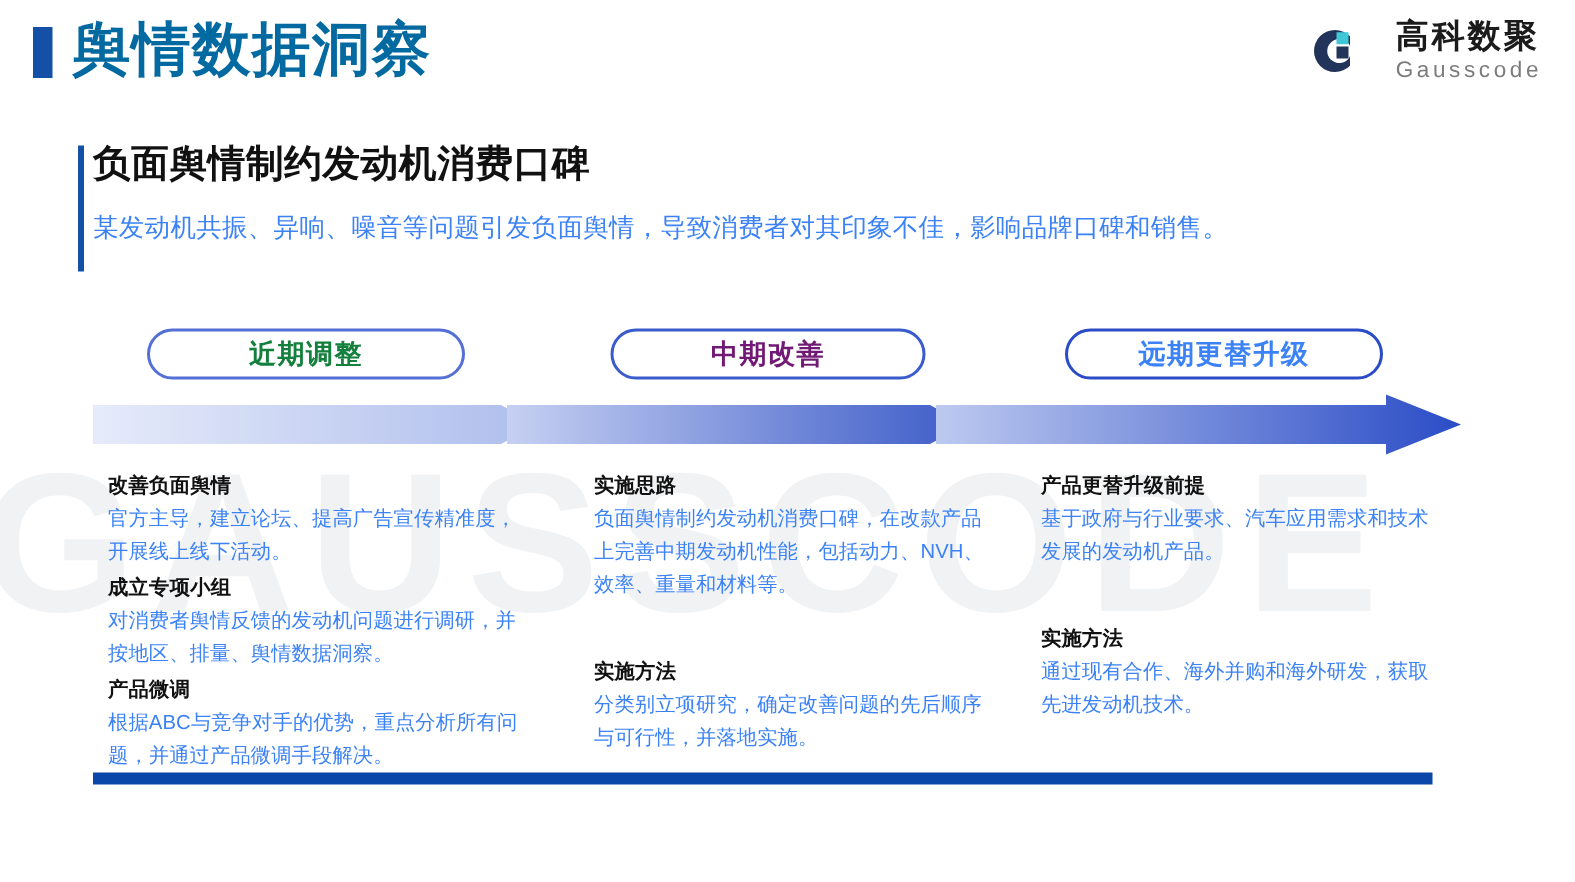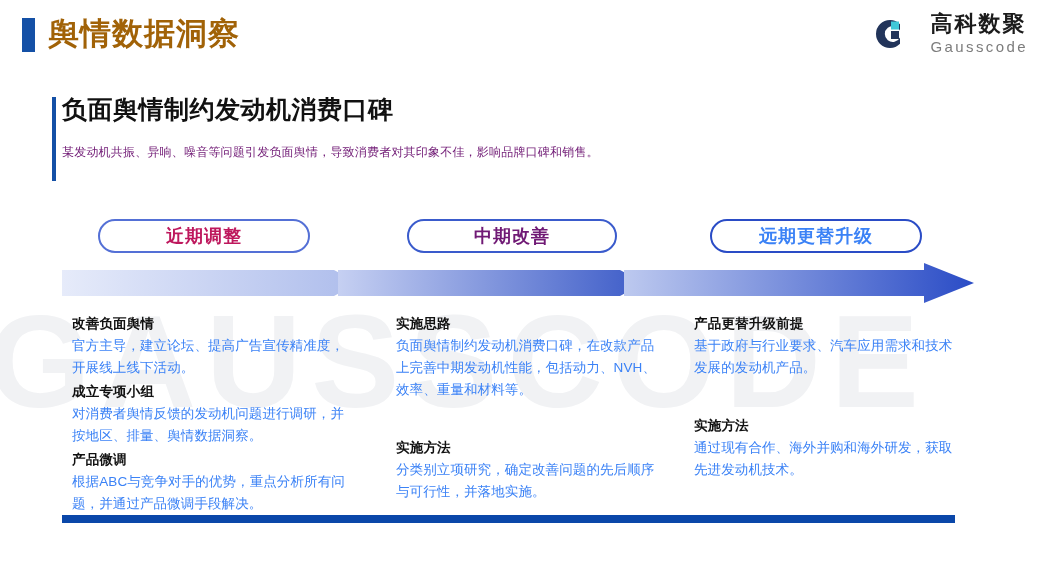--- a/index.html
+++ b/index.html
@@ -50,23 +50,23 @@
     left: 22px;
     top: 18px;
     width: 13px;
     height: 34px;
     background: #1450a6;
   }
   .header-title {
     position: absolute;
     left: 48px;
     top: 12px;
-    font-size: 31px;
-    font-weight: bold;
-    color: #a16207;
+    font-size: 39px;
+    font-weight: bold;
+    color: #0369a1;
     letter-spacing: 1px;
     line-height: 44px;
   }
 
   
   .logo {
     position: absolute;
     right: 22px;
     top: 13px;
     display: flex;
@@ -115,22 +115,22 @@
   }
   .lead-title {
     font-size: 25px;
     font-weight: bold;
     color: #111111;
     letter-spacing: 0.5px;
     line-height: 34px;
   }
   .lead-sub {
     margin-top: 13px;
-    font-size: 12px;
-    color: #701a75;
+    font-size: 17px;
+    color: #3b82f6;
     letter-spacing: 0.2px;
     line-height: 26px;
   }
 
   
   .pills {
     position: absolute;
     left: 62px;
     top: 219px;
     width: 910px;
@@ -145,21 +145,21 @@
     border: 2px solid;
     display: flex;
     align-items: center;
     justify-content: center;
     font-size: 18px;
     font-weight: bold;
     letter-spacing: 1px;
     background: #ffffff;
     box-sizing: border-box;
   }
-  .pill-1 { left: 36px;  width: 212px; border-color: #5470d6; color: #be185d; }
+  .pill-1 { left: 36px;  width: 212px; border-color: #5470d6; color: #15803d; }
   .pill-2 { left: 345px; width: 210px; border-color: #3a5bcc; color: #701a75; }
   .pill-3 { left: 648px; width: 212px; border-color: #2a4cc6; color: #3b82f6; }
 
   
   .arrow-band {
     position: absolute;
     left: 62px;
     top: 262px;
     width: 912px;
     height: 42px;

